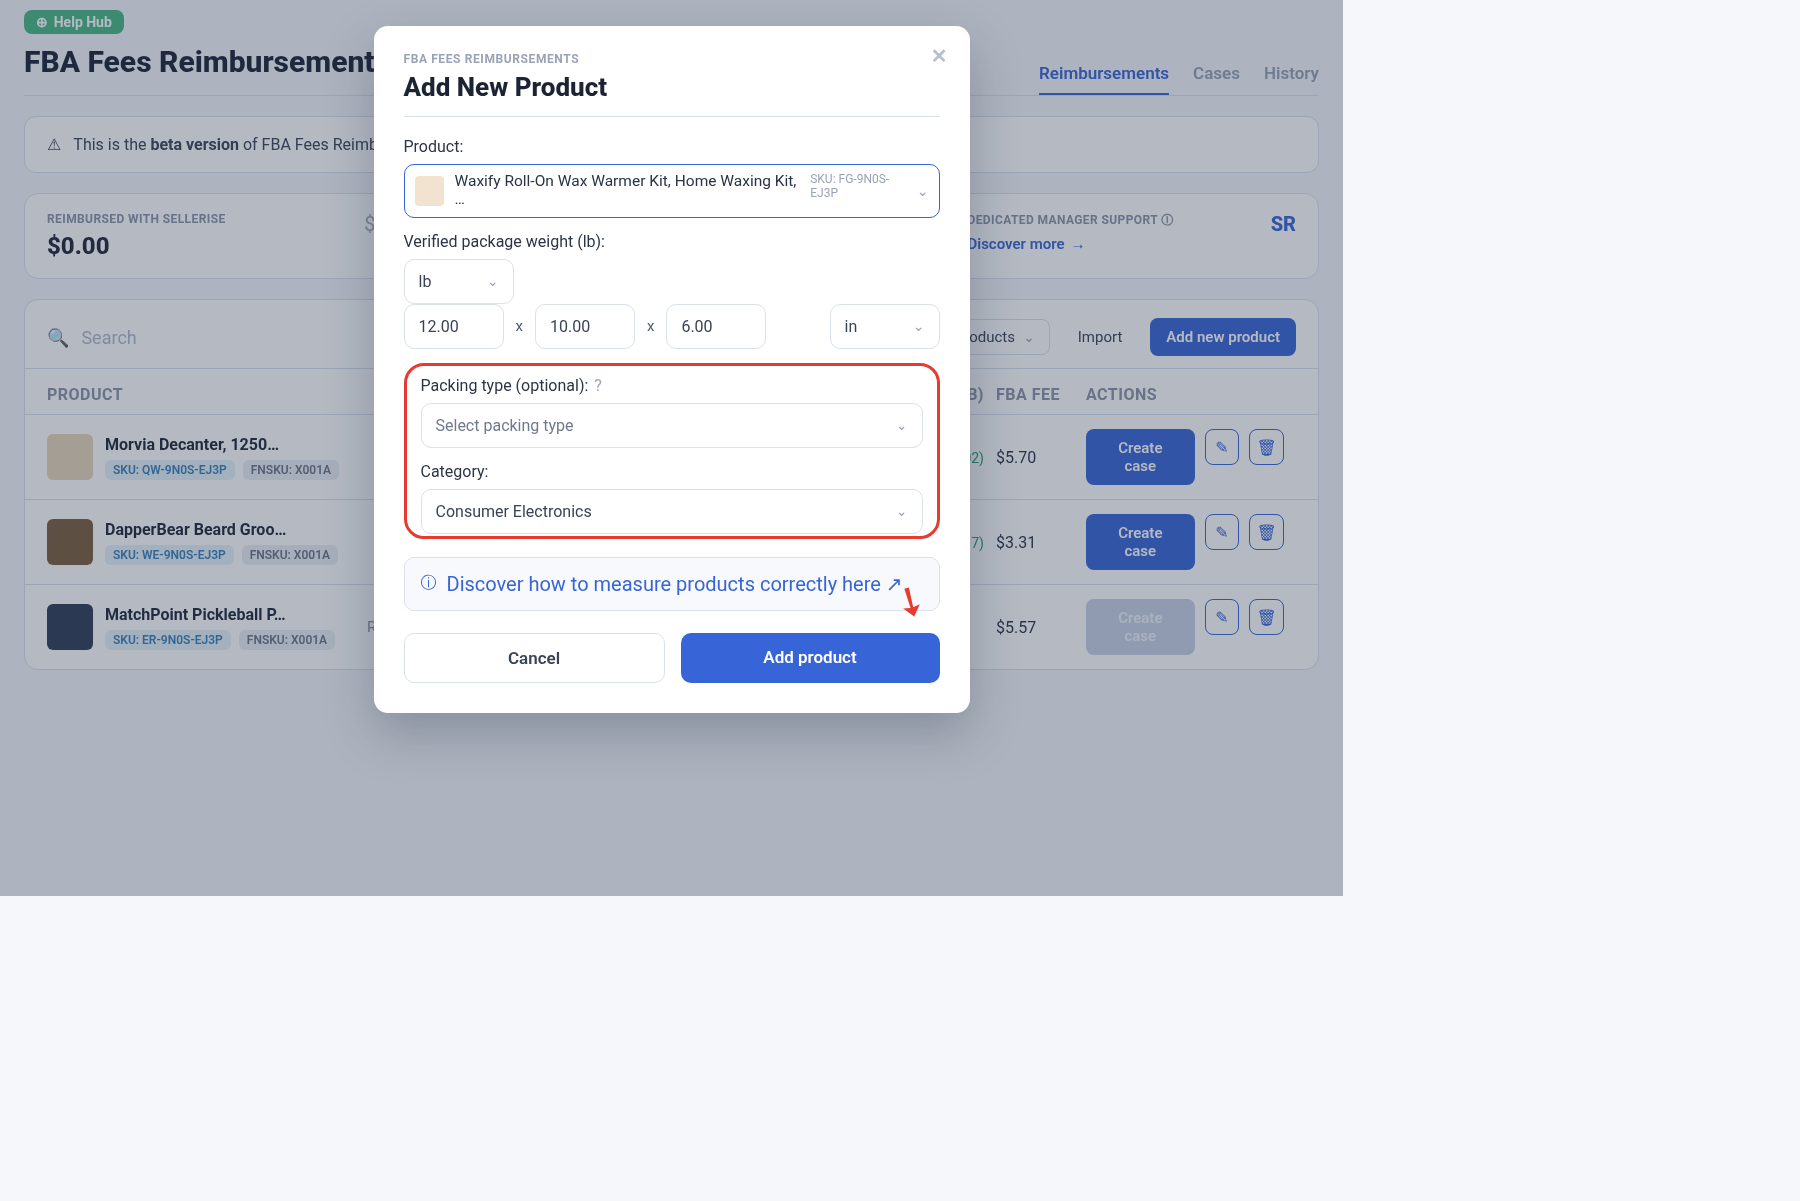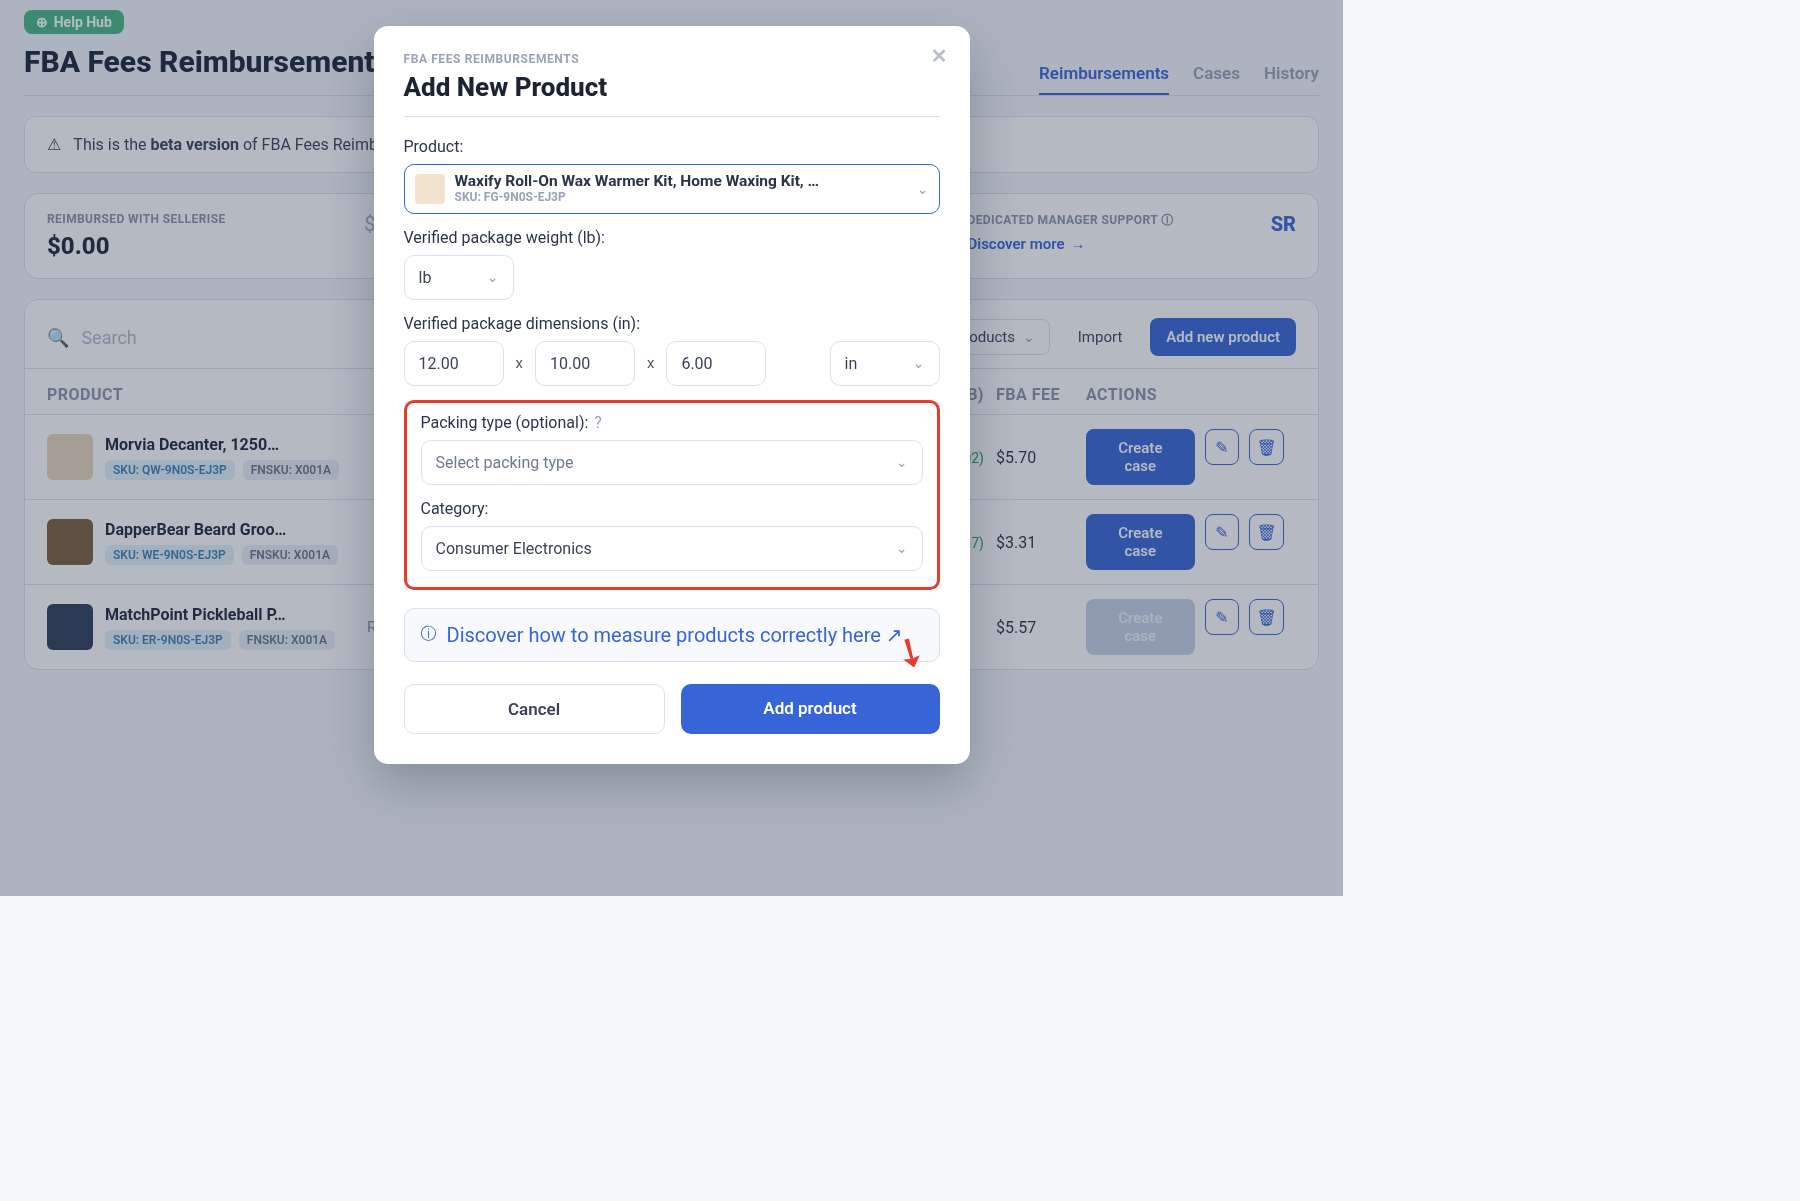--- a/index.html
+++ b/index.html
@@ -111,30 +111,30 @@
   .modal h2 { font-size:26px; font-weight:800; color:#1c2434; margin:6px 0 14px; }
   .modal hr { border:none; border-top:1px solid var(--border); margin:0 0 20px; }
   .lbl { font-size:16px; color:#2c3548; margin:14px 0 8px; display:flex; align-items:center; gap:6px; }
   .field, .select, .numin {
     width:100%; border:1px solid var(--border); border-radius:10px; padding:12px 14px;
     font-size:16px; color:#3a4356; background:#fff; display:flex; align-items:center; justify-content:space-between;
   }
   .productfield { border:1.5px solid var(--blue); padding:8px 10px; }
   .productfield .pf-inner { display:flex; align-items:center; gap:10px; }
   .pf-thumb { width:30px; height:30px; background:#f2e3d0; border-radius:4px; }
-  .pf-text { display:flex; flex-direction:column; line-height:1.15;font-weight:bold; }
+  .pf-text { display:flex; flex-direction:row; line-height:1.15; }
   .pf-title { font-size:15.5px; color:#2b3446; }
   .pf-sku { font-size:12px; color:#9aa3b5; }
 
   .row2 { display:flex; align-items:center; gap:12px; }
   .numin { width:140px; }
   .unit { width:110px; }
   .xsep { font-size:15px; color:#515b6e; }
 
-  .ring { border:3px solid var(--ring); border-radius:10px; padding:10px 14px 16px; margin-top:14px; }
+  .ring { border:3px solid var(--ring); border-radius:20px; padding:10px 14px 2px; margin-top:14px; }
   .select .ph { color:#6f7a8d; }
 
   .infobox {
     margin-top:18px; border:1px solid var(--border); background:#f7f9fd;
     border-radius:10px; padding:14px 16px; display:flex; align-items:center; gap:10px;
   }
   .infobox a { color: var(--blue); font-size:20px; text-decoration:none; }
 
   .modalactions { display:flex; gap:16px; margin-top:22px; }
   .btn-secondary {
@@ -330,21 +330,20 @@
     </div>
 
     <div class="lbl">Verified package weight (lb):</div>
     <div class="row2">
       <div class="select unit">
           <span>lb</span>
           <span class="chev">⌄</span>
         </div>
     </div>
 
-    <div class="lbl">Verified package dimensions (in):</div>
     <div class="row2">
       <div class="numin" style="width:100px">
           <span>12.00</span>
         </div>
       <span class="xsep">x</span>
       <div class="numin" style="width:100px">
           <span>10.00</span>
         </div>
       <span class="xsep">x</span>
       <div class="numin" style="width:100px">

